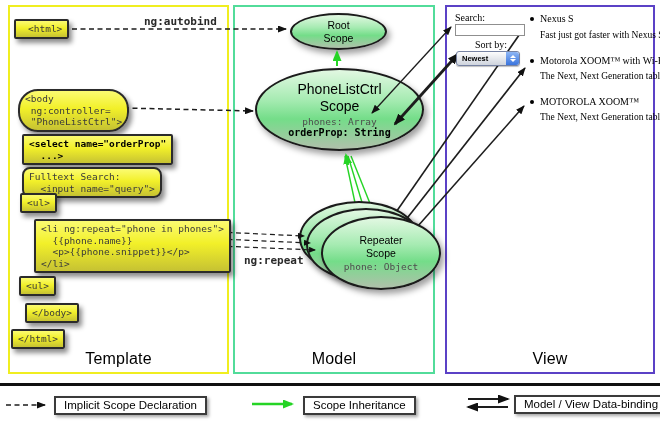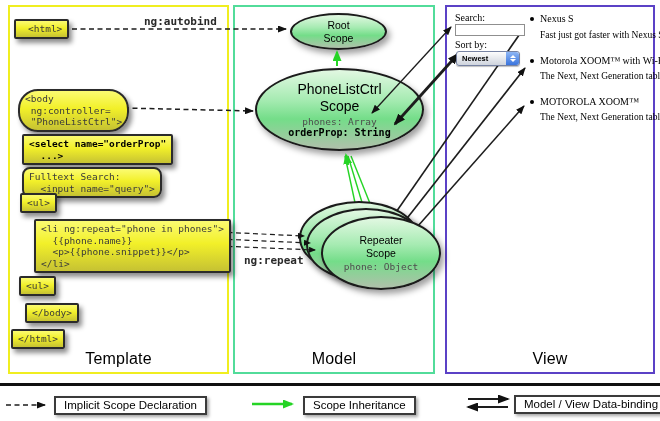--- a/index.html
+++ b/index.html
@@ -198,21 +198,21 @@
 &lt;/li&gt;</div>
   <div class="codebox" style="left:19px;top:276px;">&lt;ul&gt;</div>
   <div class="codebox" style="left:25px;top:303px;">&lt;/body&gt;</div>
   <div class="codebox" style="left:11px;top:329px;">&lt;/html&gt;</div>
 
   <div class="ann" style="left:144px;top:15px;">ng:autobind</div>
   <div class="ann" style="left:244px;top:218px;margin-top:36px;">ng:repeat</div>
 
   <div class="vw-label" style="left:455px;top:12px;">Search:</div>
   <input class="vw-input" style="left: 455px; top: 24px;" value="">
-  <div class="vw-label" style="left:455px;top:39px;">Sort by:</div>
+  <div class="vw-label" style="left:475px;top:39px;">Sort by:</div>
   <div class="vw-select" style="left:456px;top:51px;">
     <span class="sel-text">Newest</span>
     <span class="cap">
         <span class="tri-up"></span>
         <span class="tri-down"></span>
       </span>
   </div>
 
   <div class="bullet" style="left:530px;top:17px;"></div>
   <div class="vtitle" style="left:540px;top:13px;">Nexus S</div>

